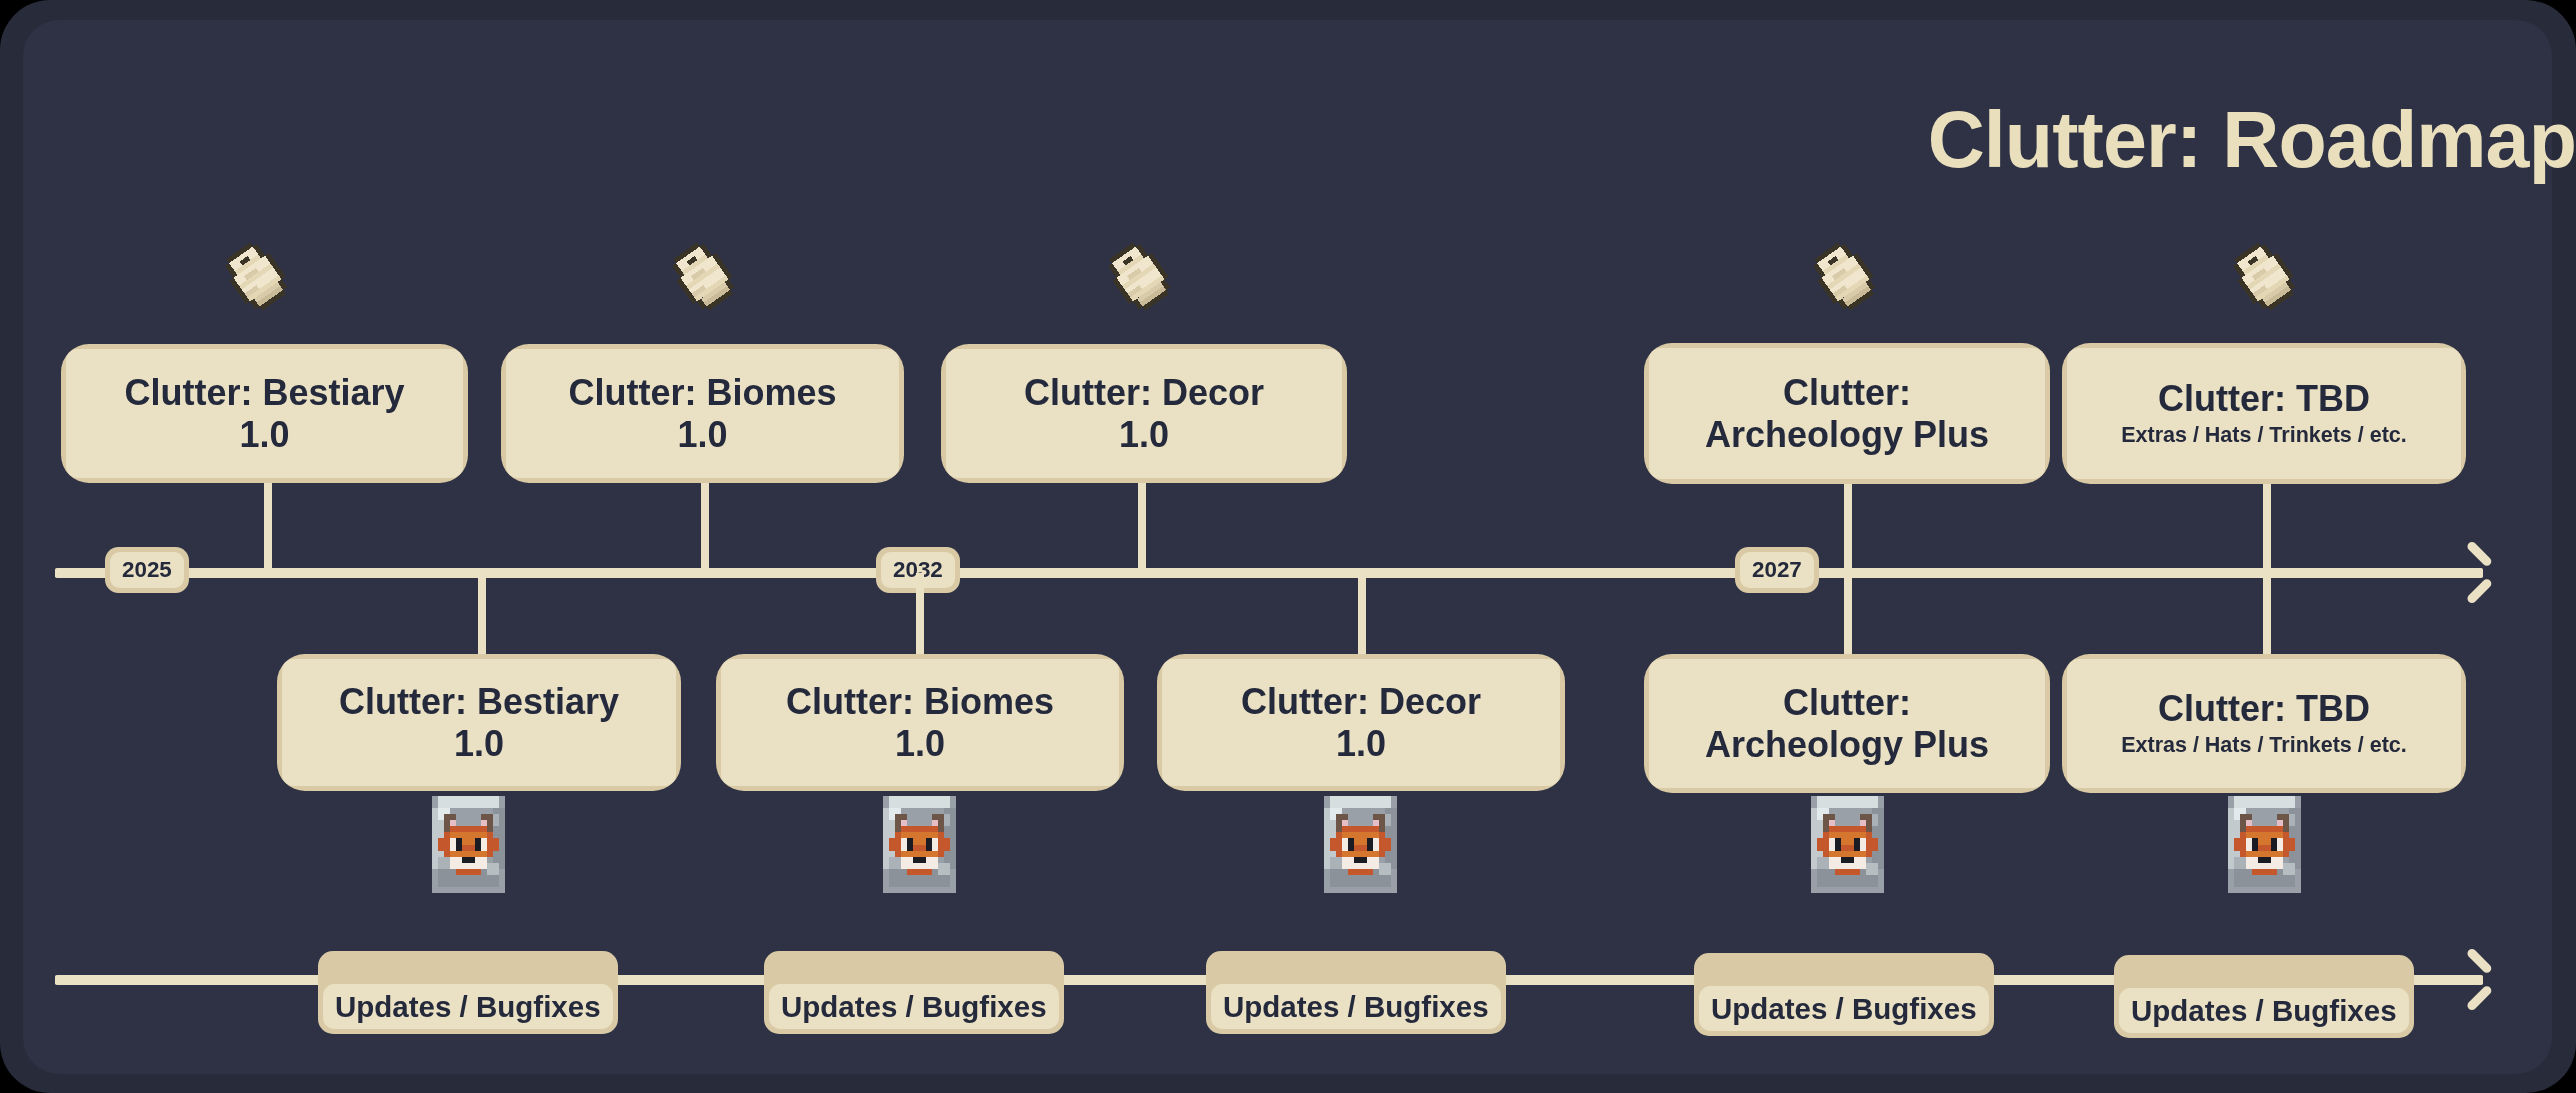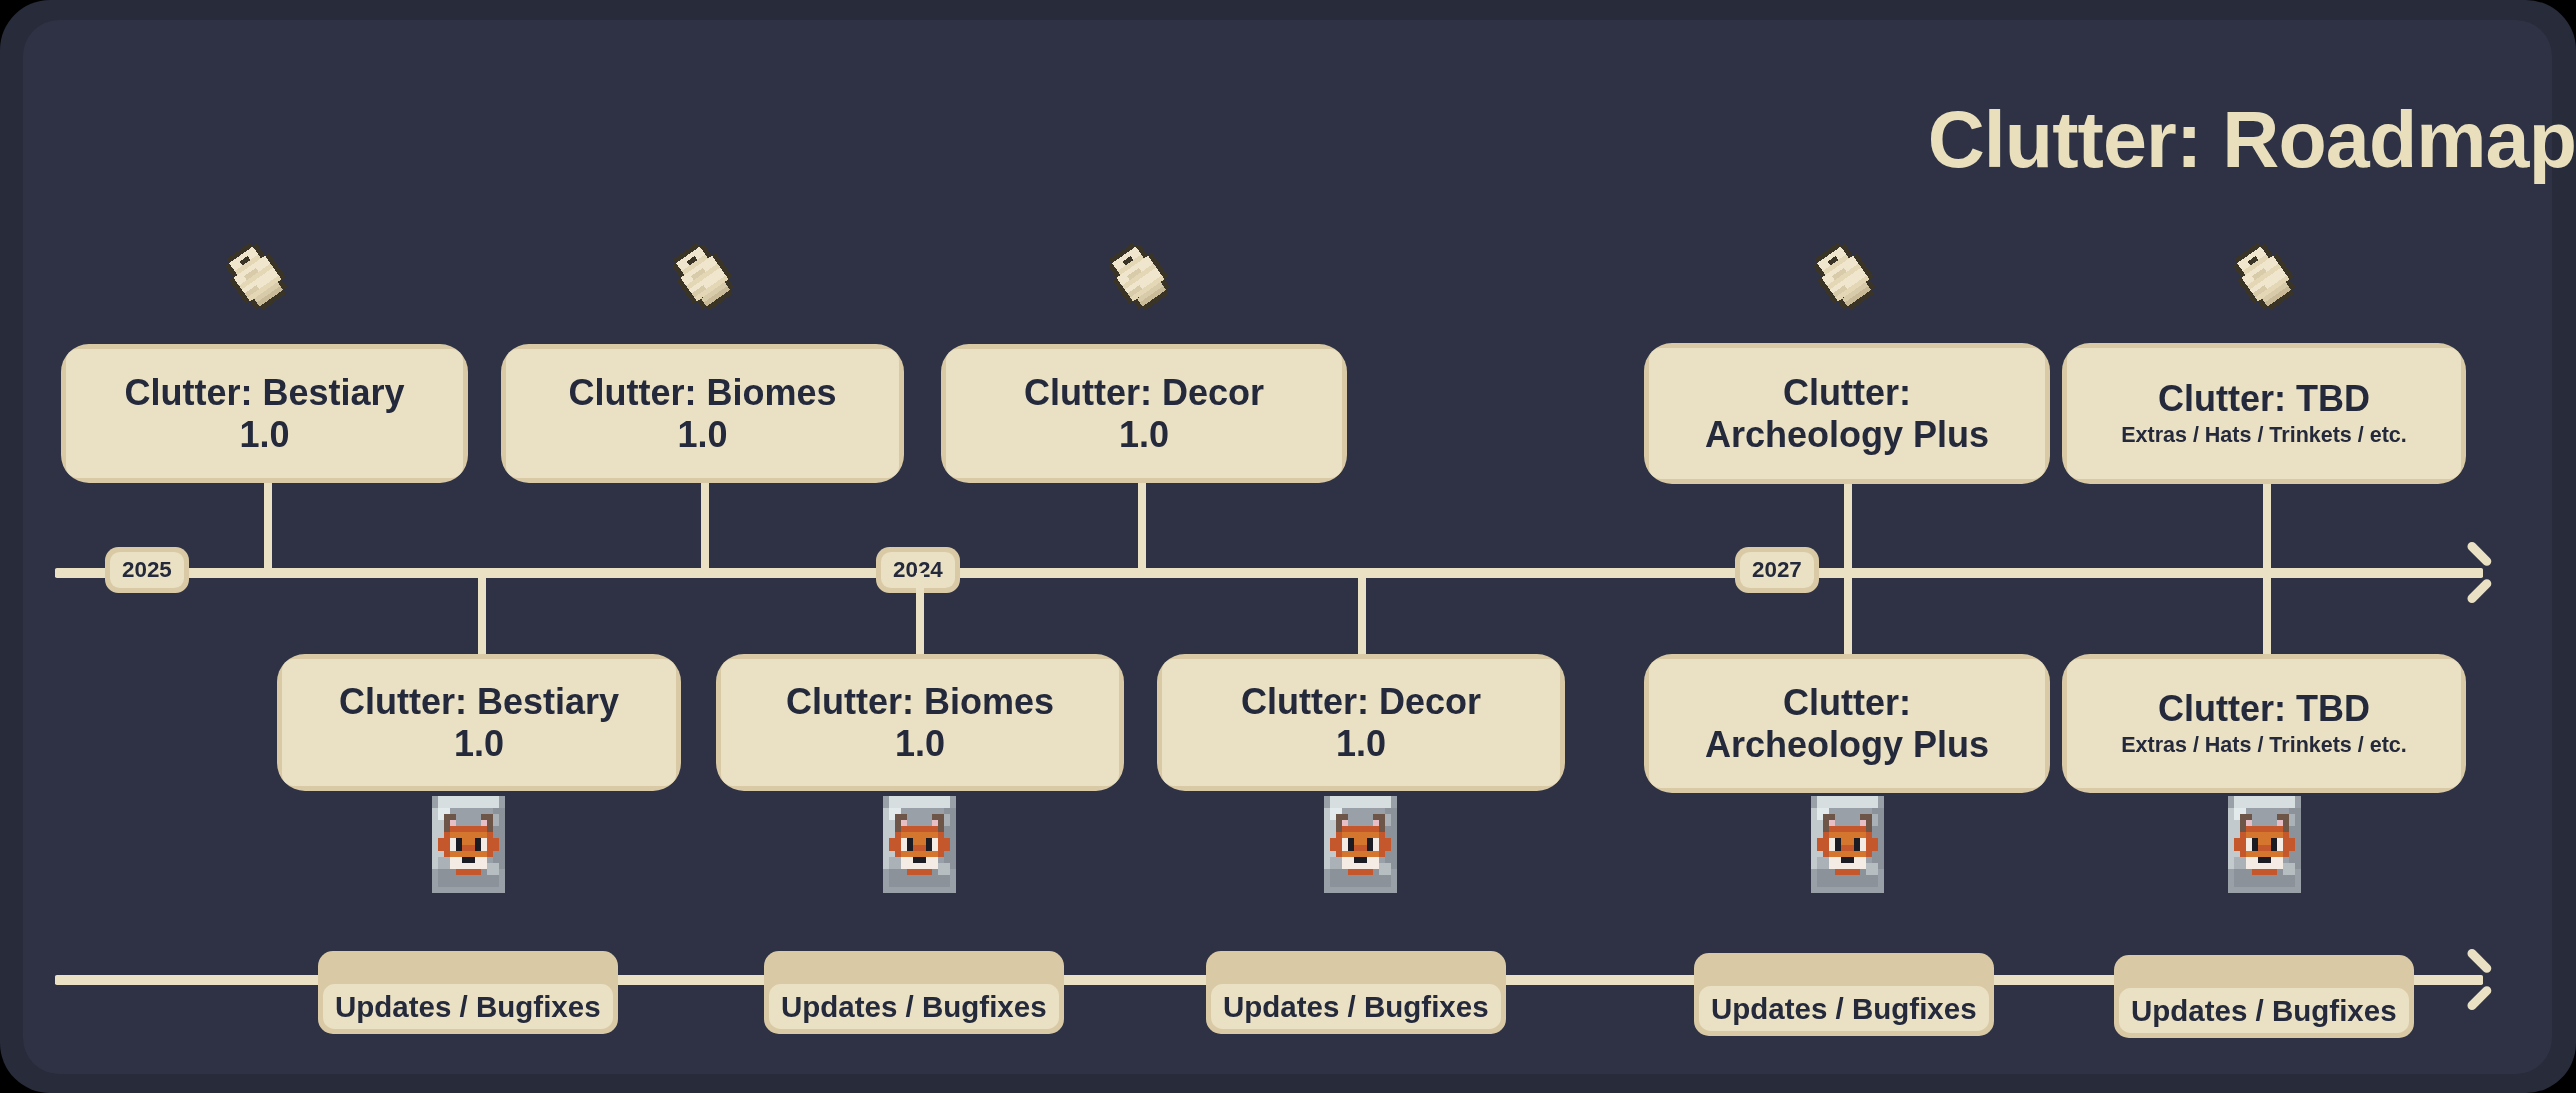--- a/index.html
+++ b/index.html
@@ -443,21 +443,21 @@
   <div class="axis-line" style="left:55px; top:568px; width:2428px;"></div>
   <div class="axis-arrow" style="left:2458px; top:552px;">
     <span class="a1"></span>
     <span class="a2"></span>
   </div>
 
   <div class="year-pill" style="left:105px; top:547px;">
     <div class="year-inner">2025</div>
   </div>
   <div class="year-pill" style="left:876px; top:547px;">
-    <div class="year-inner">2024</div>
+    <div class="year-inner">2032</div>
   </div>
   <div class="year-pill" style="left:1735px; top:547px;">
     <div class="year-inner">2027</div>
   </div>
 
   <div class="stem" style="left:478px;  top:573px; height:89px;"></div>
   <div class="stem" style="left:916px; top:573px; height:89px;"></div>
   <div class="stem" style="left:1358px; top:573px; height:89px;"></div>
   <div class="stem" style="left:1844px; top:573px; height:89px;"></div>
   <div class="stem" style="left:2263px; top:573px; height:89px;"></div>

